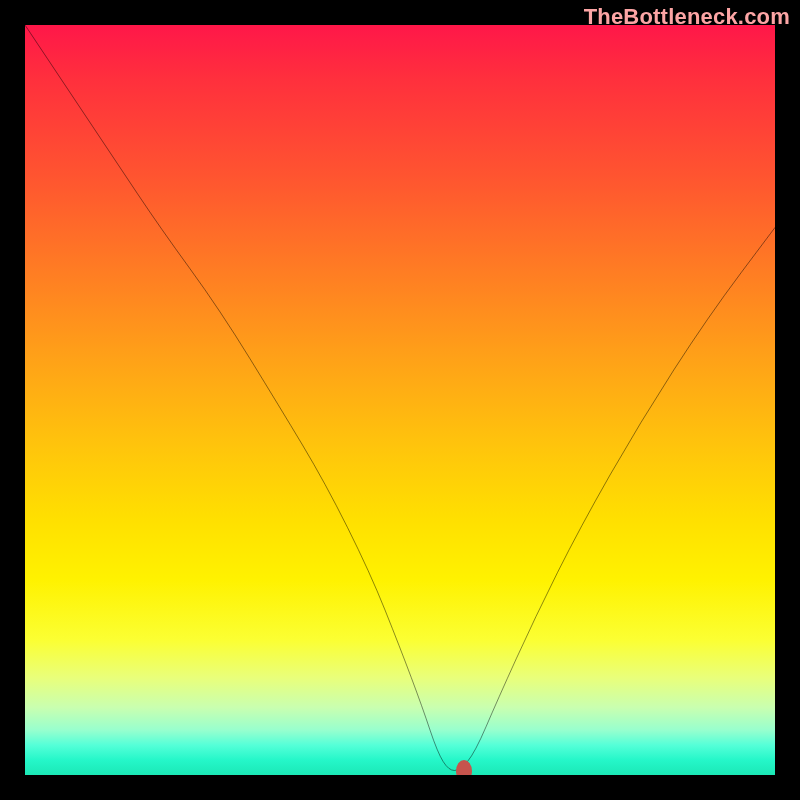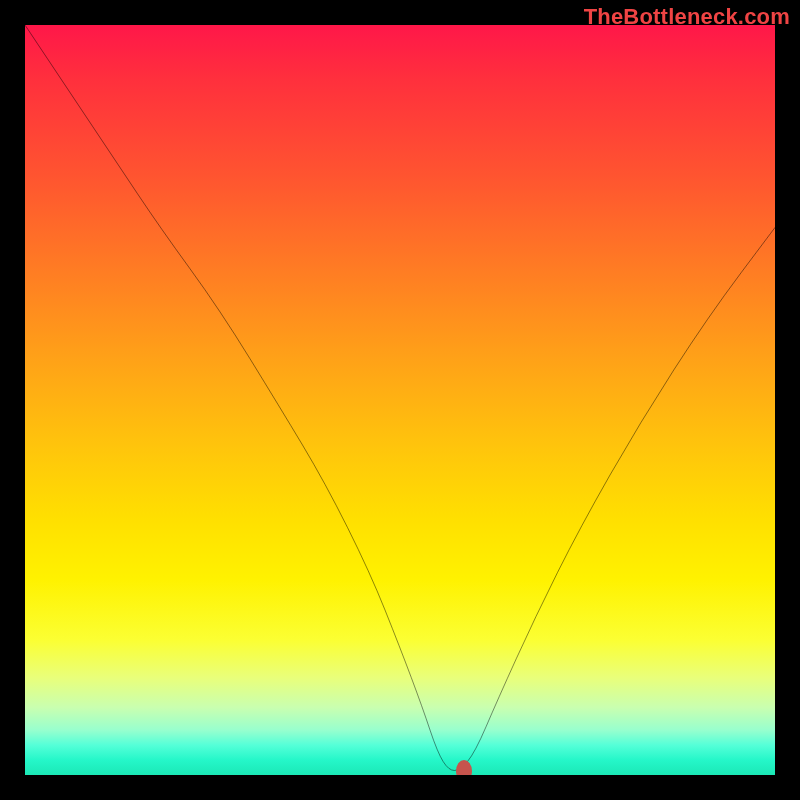--- a/index.html
+++ b/index.html
@@ -14,21 +14,21 @@
   .frame {
     position: relative;
     width: 800px;
     height: 800px;
     background: #000;
   }
   .watermark {
     position: absolute;
     top: 4px;
     right: 10px;
-    color: #ef4444;
+    color: #fca5a5;
     font-size: 22px;
     font-weight: 600;
     letter-spacing: 0.2px;
     user-select: none;
   }
   .plot {
     position: absolute;
     left: 25px;
     top: 25px;
     width: 750px;

